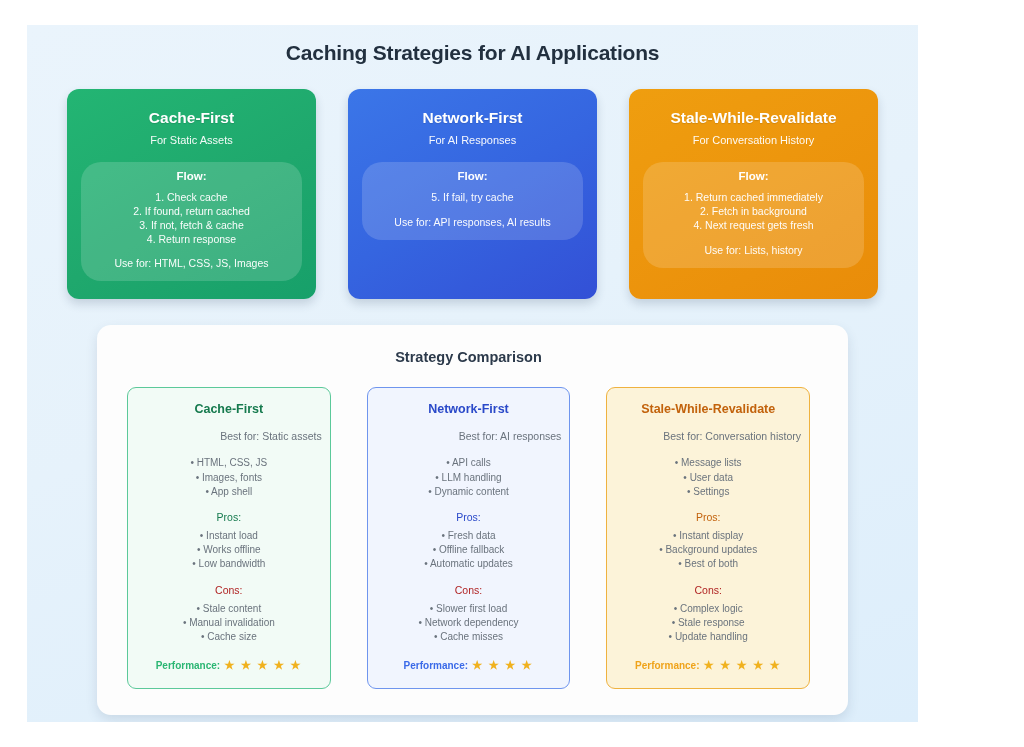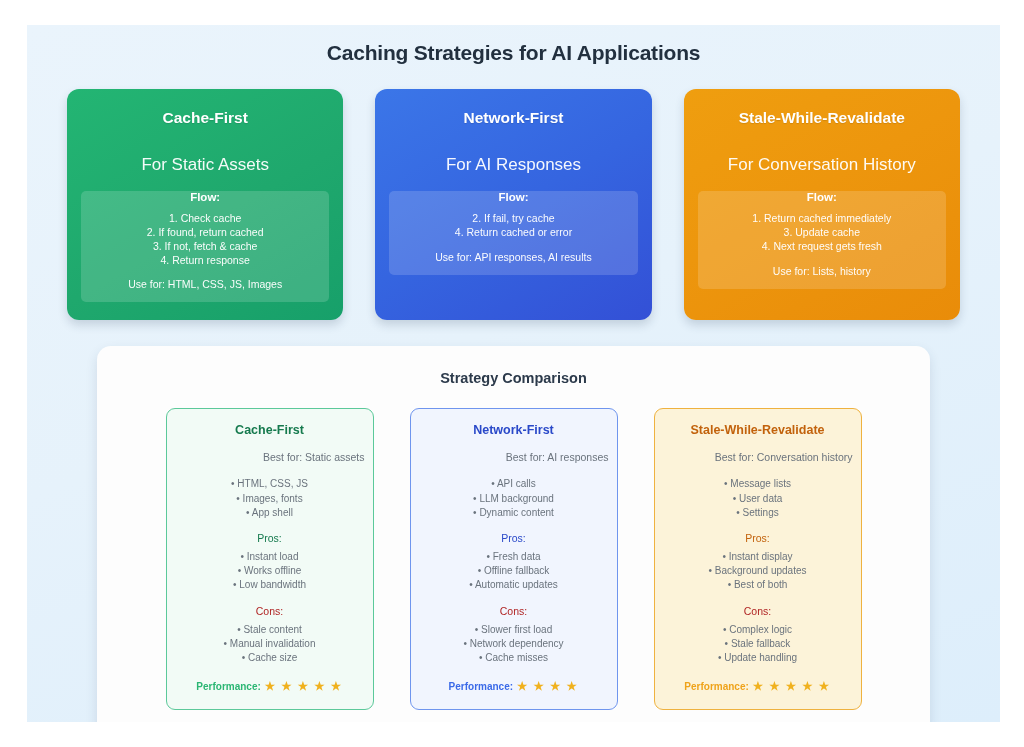--- a/index.html
+++ b/index.html
@@ -9,21 +9,21 @@
     width: 1024px;
     height: 747px;
     overflow: hidden;
     font-family: "Liberation Sans", sans-serif;
   }
 
   #page {
     position: absolute;
     left: 27px;
     top: 25px;
-    width: 973px;
+    width: 891px;
     height: 697px;
     background: linear-gradient(160deg, #eaf4fc 0%, #e6f2fb 45%, #ddeefb 100%);
     box-sizing: border-box;
     overflow: hidden;
   }
 
   .page-title {
     text-align: center;
     font-size: 21px;
     font-weight: bold;
@@ -65,29 +65,29 @@
   .card-title {
     text-align: center;
     font-size: 15.5px;
     font-weight: bold;
     margin: 4px 0 0 0;
     text-shadow: 0 1px 1px rgba(0,0,0,0.12);
   }
 
   .card-subtitle {
     text-align: center;
-    font-size: 17px;
-    margin: 28px 0 0 0;
+    font-size: 11px;
+    margin: 7px 0 0 0;
     color: rgba(255,255,255,0.95);
   }
 
   .flow-box {
     margin-top: 16px;
-    border-radius: 5px;
-    padding: 0 10px 12px 10px;
+    border-radius: 20px;
+    padding: 8px 10px 12px 10px;
     background: rgba(255, 255, 255, 0.16);
   }
 
   .flow-heading {
     text-align: center;
     font-size: 11.5px;
     font-weight: bold;
     margin: 0 0 9px 0;
   }
 
@@ -105,21 +105,21 @@
     margin: 11px 0 0 0;
     color: rgba(255,255,255,0.97);
   }
 
   
   .comparison-panel {
     margin: 26px 70px 0 70px;
     background: #fdfdfd;
     border-radius: 14px;
     box-shadow: 0 5px 12px rgba(40, 60, 90, 0.13);
-    padding: 18px 30px 26px 30px;
+    padding: 18px 38px 26px 30px;
     box-sizing: border-box;
   }
 
   .comparison-title {
     text-align: center;
     font-size: 14.5px;
     font-weight: bold;
     color: #2c3a4b;
     margin: 6px 0 22px 0;
   }
@@ -218,33 +218,32 @@
         <div class="flow-step">4. Return response</div>
         <div class="flow-usefor">Use for: HTML, CSS, JS, Images</div>
       </div>
     </div>
 
     <div class="strategy-card blue">
       <div class="card-title">Network-First</div>
       <div class="card-subtitle">For AI Responses</div>
       <div class="flow-box">
         <div class="flow-heading">Flow:</div>
-        <div class="flow-step">2. If fail, try cache</div>
-        <div class="flow-step">4. Return cached or error</div>
+        <div class="flow-step">5. If fail, try cache</div>
         <div class="flow-usefor">Use for: API responses, AI results</div>
       </div>
     </div>
 
     <div class="strategy-card orange">
       <div class="card-title">Stale-While-Revalidate</div>
       <div class="card-subtitle">For Conversation History</div>
       <div class="flow-box">
         <div class="flow-heading">Flow:</div>
         <div class="flow-step">1. Return cached immediately</div>
-        <div class="flow-step">3. Update cache</div>
+        <div class="flow-step">2. Fetch in background</div>
         <div class="flow-step">4. Next request gets fresh</div>
         <div class="flow-usefor">Use for: Lists, history</div>
       </div>
     </div>
 
   </div>
 
   <div class="comparison-panel">
     <div class="comparison-title">Strategy Comparison</div>
 
@@ -266,21 +265,21 @@
         <div class="cc-item">• Cache size</div>
         <div class="cc-perf">
           <span class="cc-perf-label">Performance:</span><span class="cc-stars">★ ★ ★ ★ ★</span>
         </div>
       </div>
 
       <div class="compare-card blue">
         <div class="cc-title">Network-First</div>
         <div class="cc-bestfor">Best for: AI responses</div>
         <div class="cc-item">• API calls</div>
-        <div class="cc-item">• LLM background</div>
+        <div class="cc-item">• LLM handling</div>
         <div class="cc-item">• Dynamic content</div>
         <div class="cc-section-heading pros">Pros:</div>
         <div class="cc-item">• Fresh data</div>
         <div class="cc-item">• Offline fallback</div>
         <div class="cc-item">• Automatic updates</div>
         <div class="cc-section-heading cons">Cons:</div>
         <div class="cc-item">• Slower first load</div>
         <div class="cc-item">• Network dependency</div>
         <div class="cc-item">• Cache misses</div>
         <div class="cc-perf">
@@ -293,21 +292,21 @@
         <div class="cc-bestfor">Best for: Conversation history</div>
         <div class="cc-item">• Message lists</div>
         <div class="cc-item">• User data</div>
         <div class="cc-item">• Settings</div>
         <div class="cc-section-heading pros">Pros:</div>
         <div class="cc-item">• Instant display</div>
         <div class="cc-item">• Background updates</div>
         <div class="cc-item">• Best of both</div>
         <div class="cc-section-heading cons">Cons:</div>
         <div class="cc-item">• Complex logic</div>
-        <div class="cc-item">• Stale fallback</div>
+        <div class="cc-item">• Stale response</div>
         <div class="cc-item">• Update handling</div>
         <div class="cc-perf">
           <span class="cc-perf-label">Performance:</span><span class="cc-stars">★ ★ ★ ★ ★</span>
         </div>
       </div>
 
     </div>
   </div>
 
 </div>

